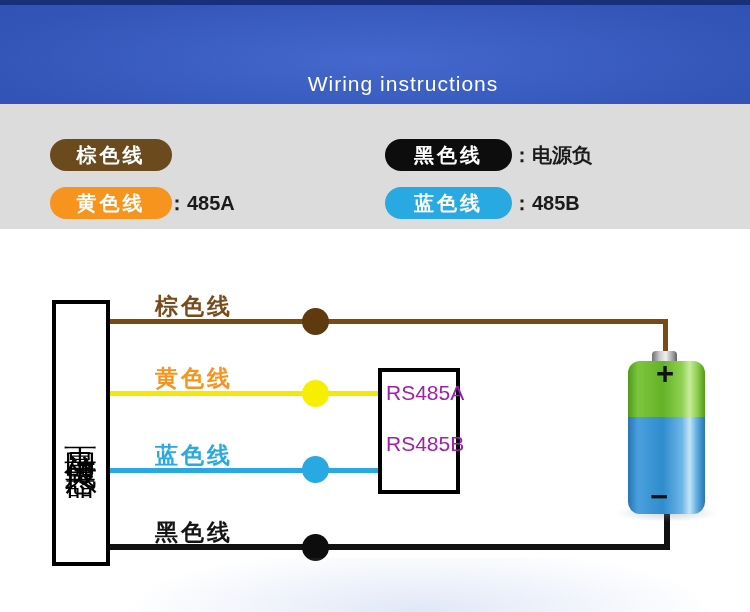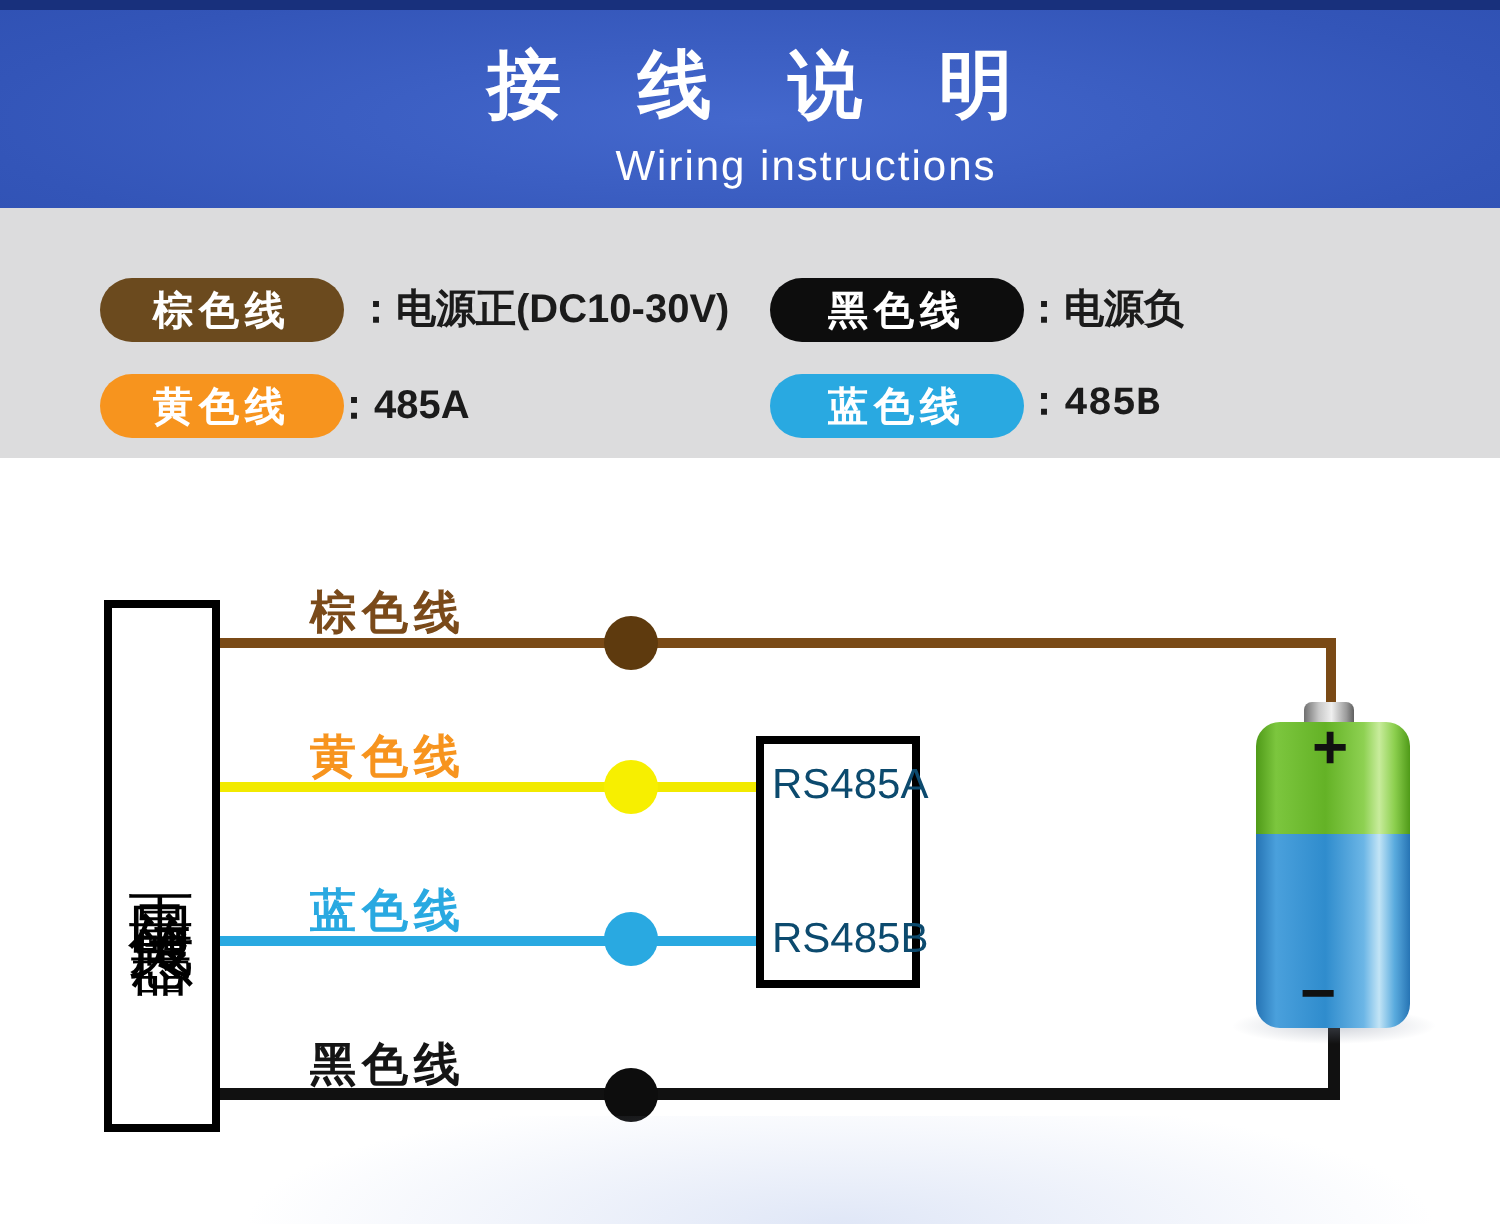--- a/index.html
+++ b/index.html
@@ -21,21 +21,21 @@
   
   .legend{position:absolute;left:0;top:104px;width:750px;height:125px;background:#dcdcdd;}
   .pill{position:absolute;height:32px;border-radius:17px;display:flex;align-items:center;
         justify-content:center;color:#fff;font-weight:bold;font-size:20px;letter-spacing:3px;}
   .pill-brown{left:50px;top:139px;width:122px;background:#6b4a1e;}
   .pill-black{left:385px;top:139px;width:127px;background:#0d0d0d;}
   .pill-yellow{left:50px;top:187px;width:122px;background:#f7941e;}
   .pill-blue{left:385px;top:187px;width:127px;background:#29a9e1;}
   .legend-desc{position:absolute;height:32px;line-height:32px;font-size:20px;font-weight:bold;color:#1b1b1b;}
   .desc-1{left:178px;top:139px;} .desc-2{left:512px;top:139px;text-align:right;}
-  .desc-3{left:167px;top:187px;} .desc-4{left:512px;top:187px;font-family:Liberation Mono, monospace;}
+  .desc-3{left:167px;top:187px;} .desc-4{left:512px;top:187px;}
 
   
   .sensor-box{position:absolute;left:52px;top:300px;width:58px;height:266px;background:#fff;
               border:4px solid #000;box-sizing:border-box;display:flex;align-items:center;justify-content:center;}
   .sensor-label{writing-mode:vertical-rl;text-orientation:upright;font-size:33px;color:#000;
                 letter-spacing:5px;line-height:1;}
 
   .wire{position:absolute;}
   .wire-brown-h{left:110px;top:319px;width:558px;height:5px;background:#7a4a16;}
   .wire-brown-v{left:663px;top:319px;width:5px;height:37px;background:#7a4a16;}
@@ -51,22 +51,22 @@
   .dot-black{left:302px;top:534px;background:#0d0d0d;}
 
   .wire-label{position:absolute;left:155px;font-size:23px;font-weight:bold;letter-spacing:3px;}
   .lbl-brown{top:291px;color:#7a4a1a;}
   .lbl-yellow{top:363px;color:#f7941e;}
   .lbl-blue{top:440px;color:#29a9e1;}
   .lbl-black{top:517px;color:#151515;}
 
   .rs485-box{position:absolute;left:378px;top:368px;width:82px;height:126px;background:#fff;
              border:4px solid #000;box-sizing:border-box;}
-  .rs485-line{position:absolute;left:386px;font-size:21px;color:#0c4a6e;line-height:24px;}
-  .rs485-a{top:381px;} .rs485-b{top:458px;}
+  .rs485-line{position:absolute;left:386px;font-size:21px;color:#a21caf;line-height:24px;}
+  .rs485-a{top:381px;} .rs485-b{top:432px;}
 
   
   .battery-shadow{position:absolute;left:616px;top:504px;width:102px;height:18px;border-radius:50%;
                   background:radial-gradient(closest-side,rgba(120,130,150,.35),rgba(255,255,255,0));}
   .battery-cap{position:absolute;left:652px;top:351px;width:25px;height:12px;border-radius:4px 4px 0 0;
                background:linear-gradient(90deg,#6f6f6f 0%,#c9c9c9 30%,#efefef 55%,#9a9a9a 85%,#5f5f5f 100%);}
   .battery-green{position:absolute;left:628px;top:361px;width:77px;height:56px;border-radius:12px 12px 0 0;
                background:linear-gradient(90deg,#4f9a18 0%,#7cc63e 13%,#64b226 45%,#8ed152 70%,#c8ec9c 80%,#8ccf4e 90%,#4f9a18 100%);}
   .battery-blue{position:absolute;left:628px;top:417px;width:77px;height:97px;border-radius:0 0 12px 12px;
                background:linear-gradient(90deg,#2674b4 0%,#4aa0dc 13%,#2f8ccd 45%,#6cb6e6 70%,#c2e4f6 80%,#5aabde 90%,#2674b4 100%);}
@@ -76,31 +76,29 @@
   .bottom-glow{position:absolute;left:0;top:558px;width:750px;height:54px;
                background:radial-gradient(55% 170% at 56% 100%, rgba(198,211,240,.55), rgba(255,255,255,0) 72%);}
 </style>
 </head>
 <body>
 
 <div class="page">
 
   <div class="banner">
     <div class="banner-topstrip"></div>
-    <div class="banner-title">接 线 说 明</div>
     <div class="banner-subtitle">Wiring instructions</div>
   </div>
   <div class="banner-pointer"></div>
 
   <div class="legend"></div>
 
   <div class="pill pill-brown">
     <span>棕色线</span>
   </div>
-  <div class="legend-desc desc-1">：电源正(DC10-30V)</div>
 
   <div class="pill pill-black">
     <span>黑色线</span>
   </div>
   <div class="legend-desc desc-2">：电源负</div>
 
   <div class="pill pill-yellow">
     <span>黄色线</span>
   </div>
   <div class="legend-desc desc-3">：485A</div>

